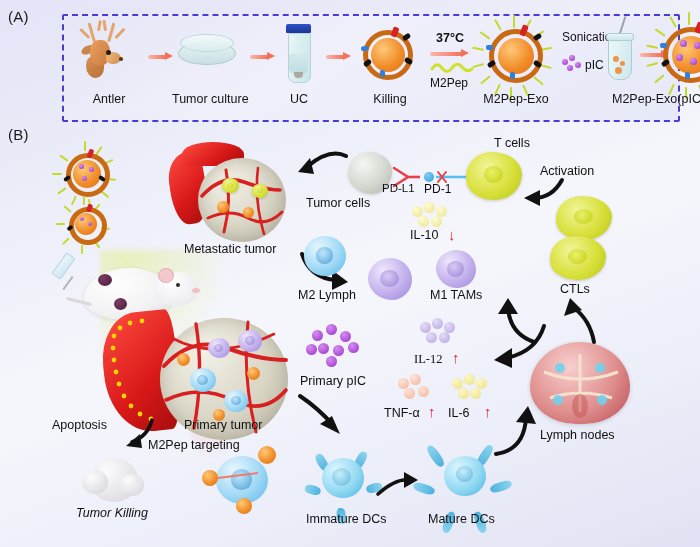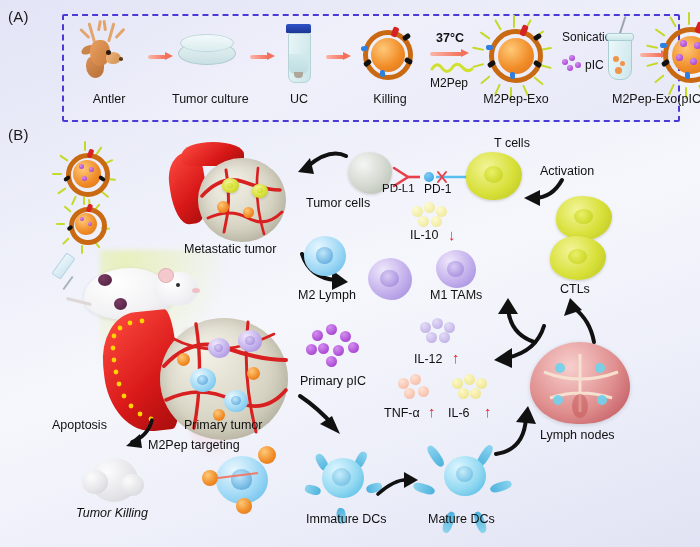--- a/index.html
+++ b/index.html
@@ -514,21 +514,21 @@
   <div class="blabel" style="left:430px;top:288px;">M1 TAMs</div>
   <div class="mac-purple" style="left:436px;top:250px;width:40px;height:38px;">
       <div class="nuc"></div>
     </div>
 
   <div class="cyto" style="left:420px;top:322px;width:11px;height:11px;background:radial-gradient(circle at 35% 30%,#e4dcf7,#b7a6e2);"></div>
   <div class="cyto" style="left:432px;top:318px;width:11px;height:11px;background:radial-gradient(circle at 35% 30%,#e4dcf7,#b7a6e2);"></div>
   <div class="cyto" style="left:444px;top:322px;width:11px;height:11px;background:radial-gradient(circle at 35% 30%,#e4dcf7,#b7a6e2);"></div>
   <div class="cyto" style="left:426px;top:332px;width:11px;height:11px;background:radial-gradient(circle at 35% 30%,#e4dcf7,#b7a6e2);"></div>
   <div class="cyto" style="left:439px;top:332px;width:11px;height:11px;background:radial-gradient(circle at 35% 30%,#e4dcf7,#b7a6e2);"></div>
-  <div class="blabel" style="left:414px;top:352px;">IL-12</div>
+  <div class="blabel" style="left:414px;top:352px;font-family:Liberation Serif, serif;">IL-12</div>
   <div class="blabel" style="left:452px;top:349px;font-size:15px;font-weight:bold;color:#e8262f;">↑</div>
 
   <div class="plc-dot" style="left:312px;top:330px;width:11px;height:11px;"></div>
   <div class="plc-dot" style="left:326px;top:324px;width:11px;height:11px;"></div>
   <div class="plc-dot" style="left:340px;top:331px;width:11px;height:11px;"></div>
   <div class="plc-dot" style="left:318px;top:343px;width:11px;height:11px;"></div>
   <div class="plc-dot" style="left:333px;top:345px;width:11px;height:11px;"></div>
   <div class="plc-dot" style="left:348px;top:342px;width:11px;height:11px;"></div>
   <div class="plc-dot" style="left:306px;top:344px;width:11px;height:11px;"></div>
   <div class="plc-dot" style="left:326px;top:356px;width:11px;height:11px;"></div>

